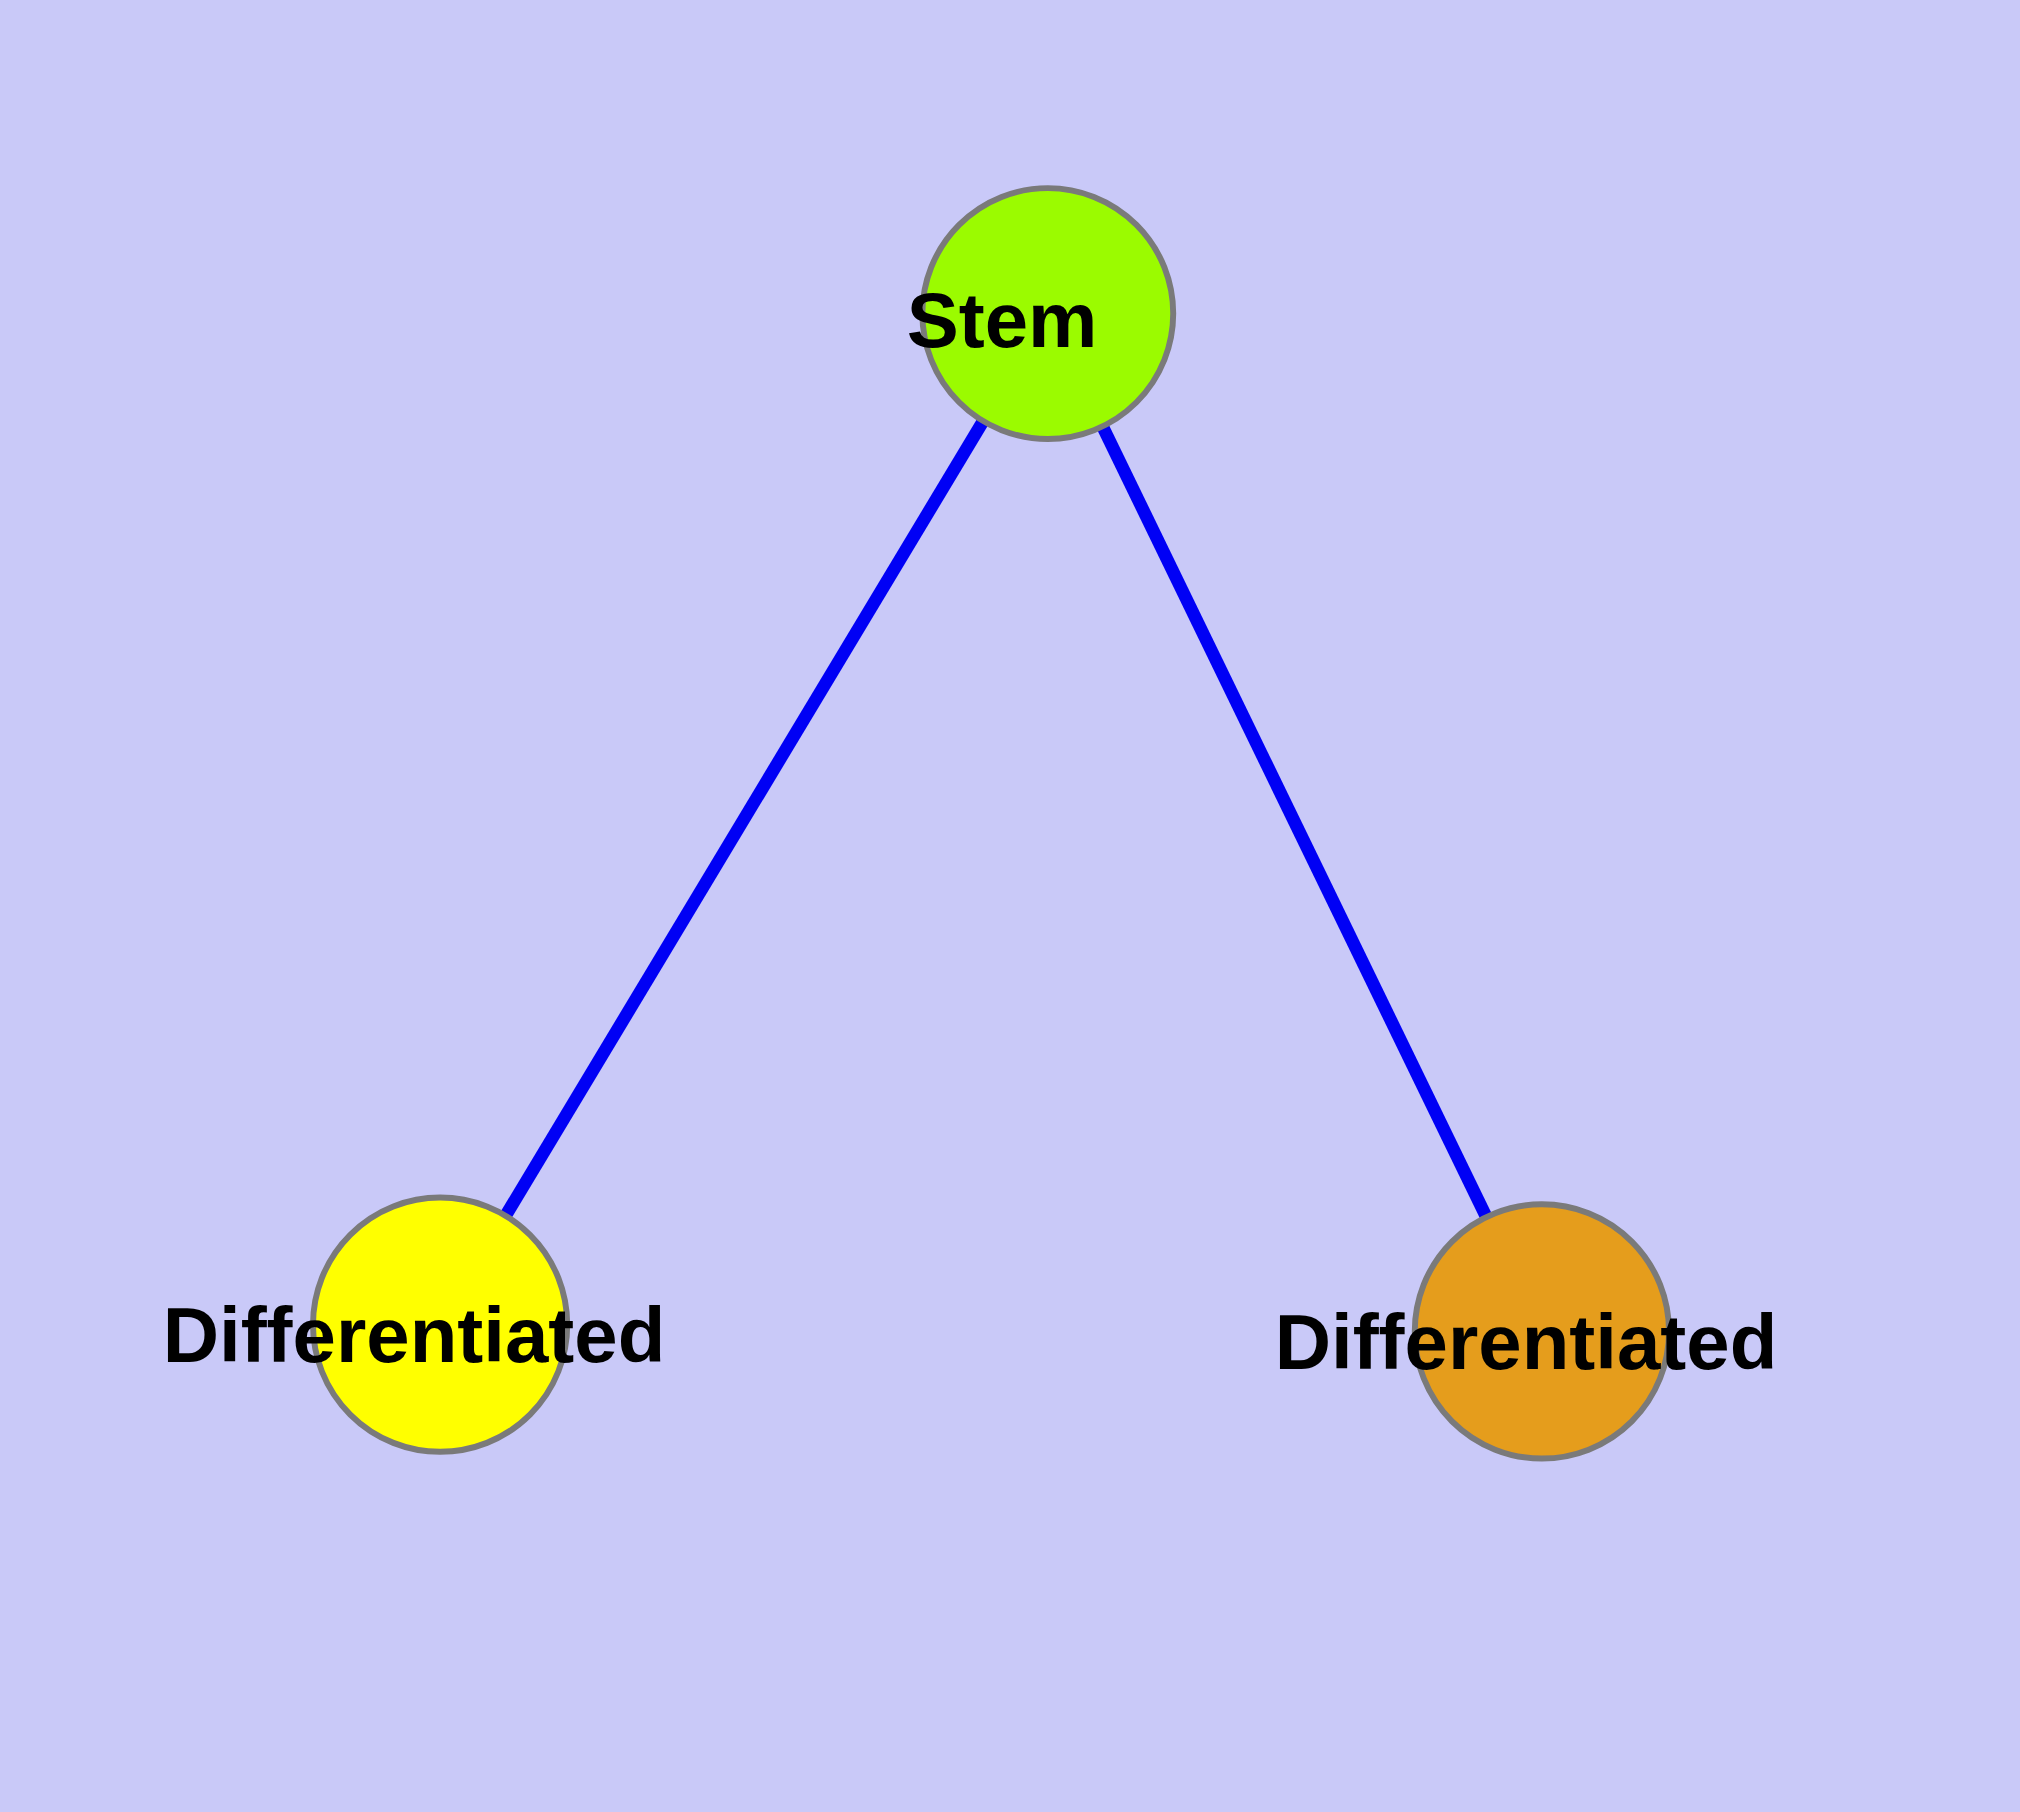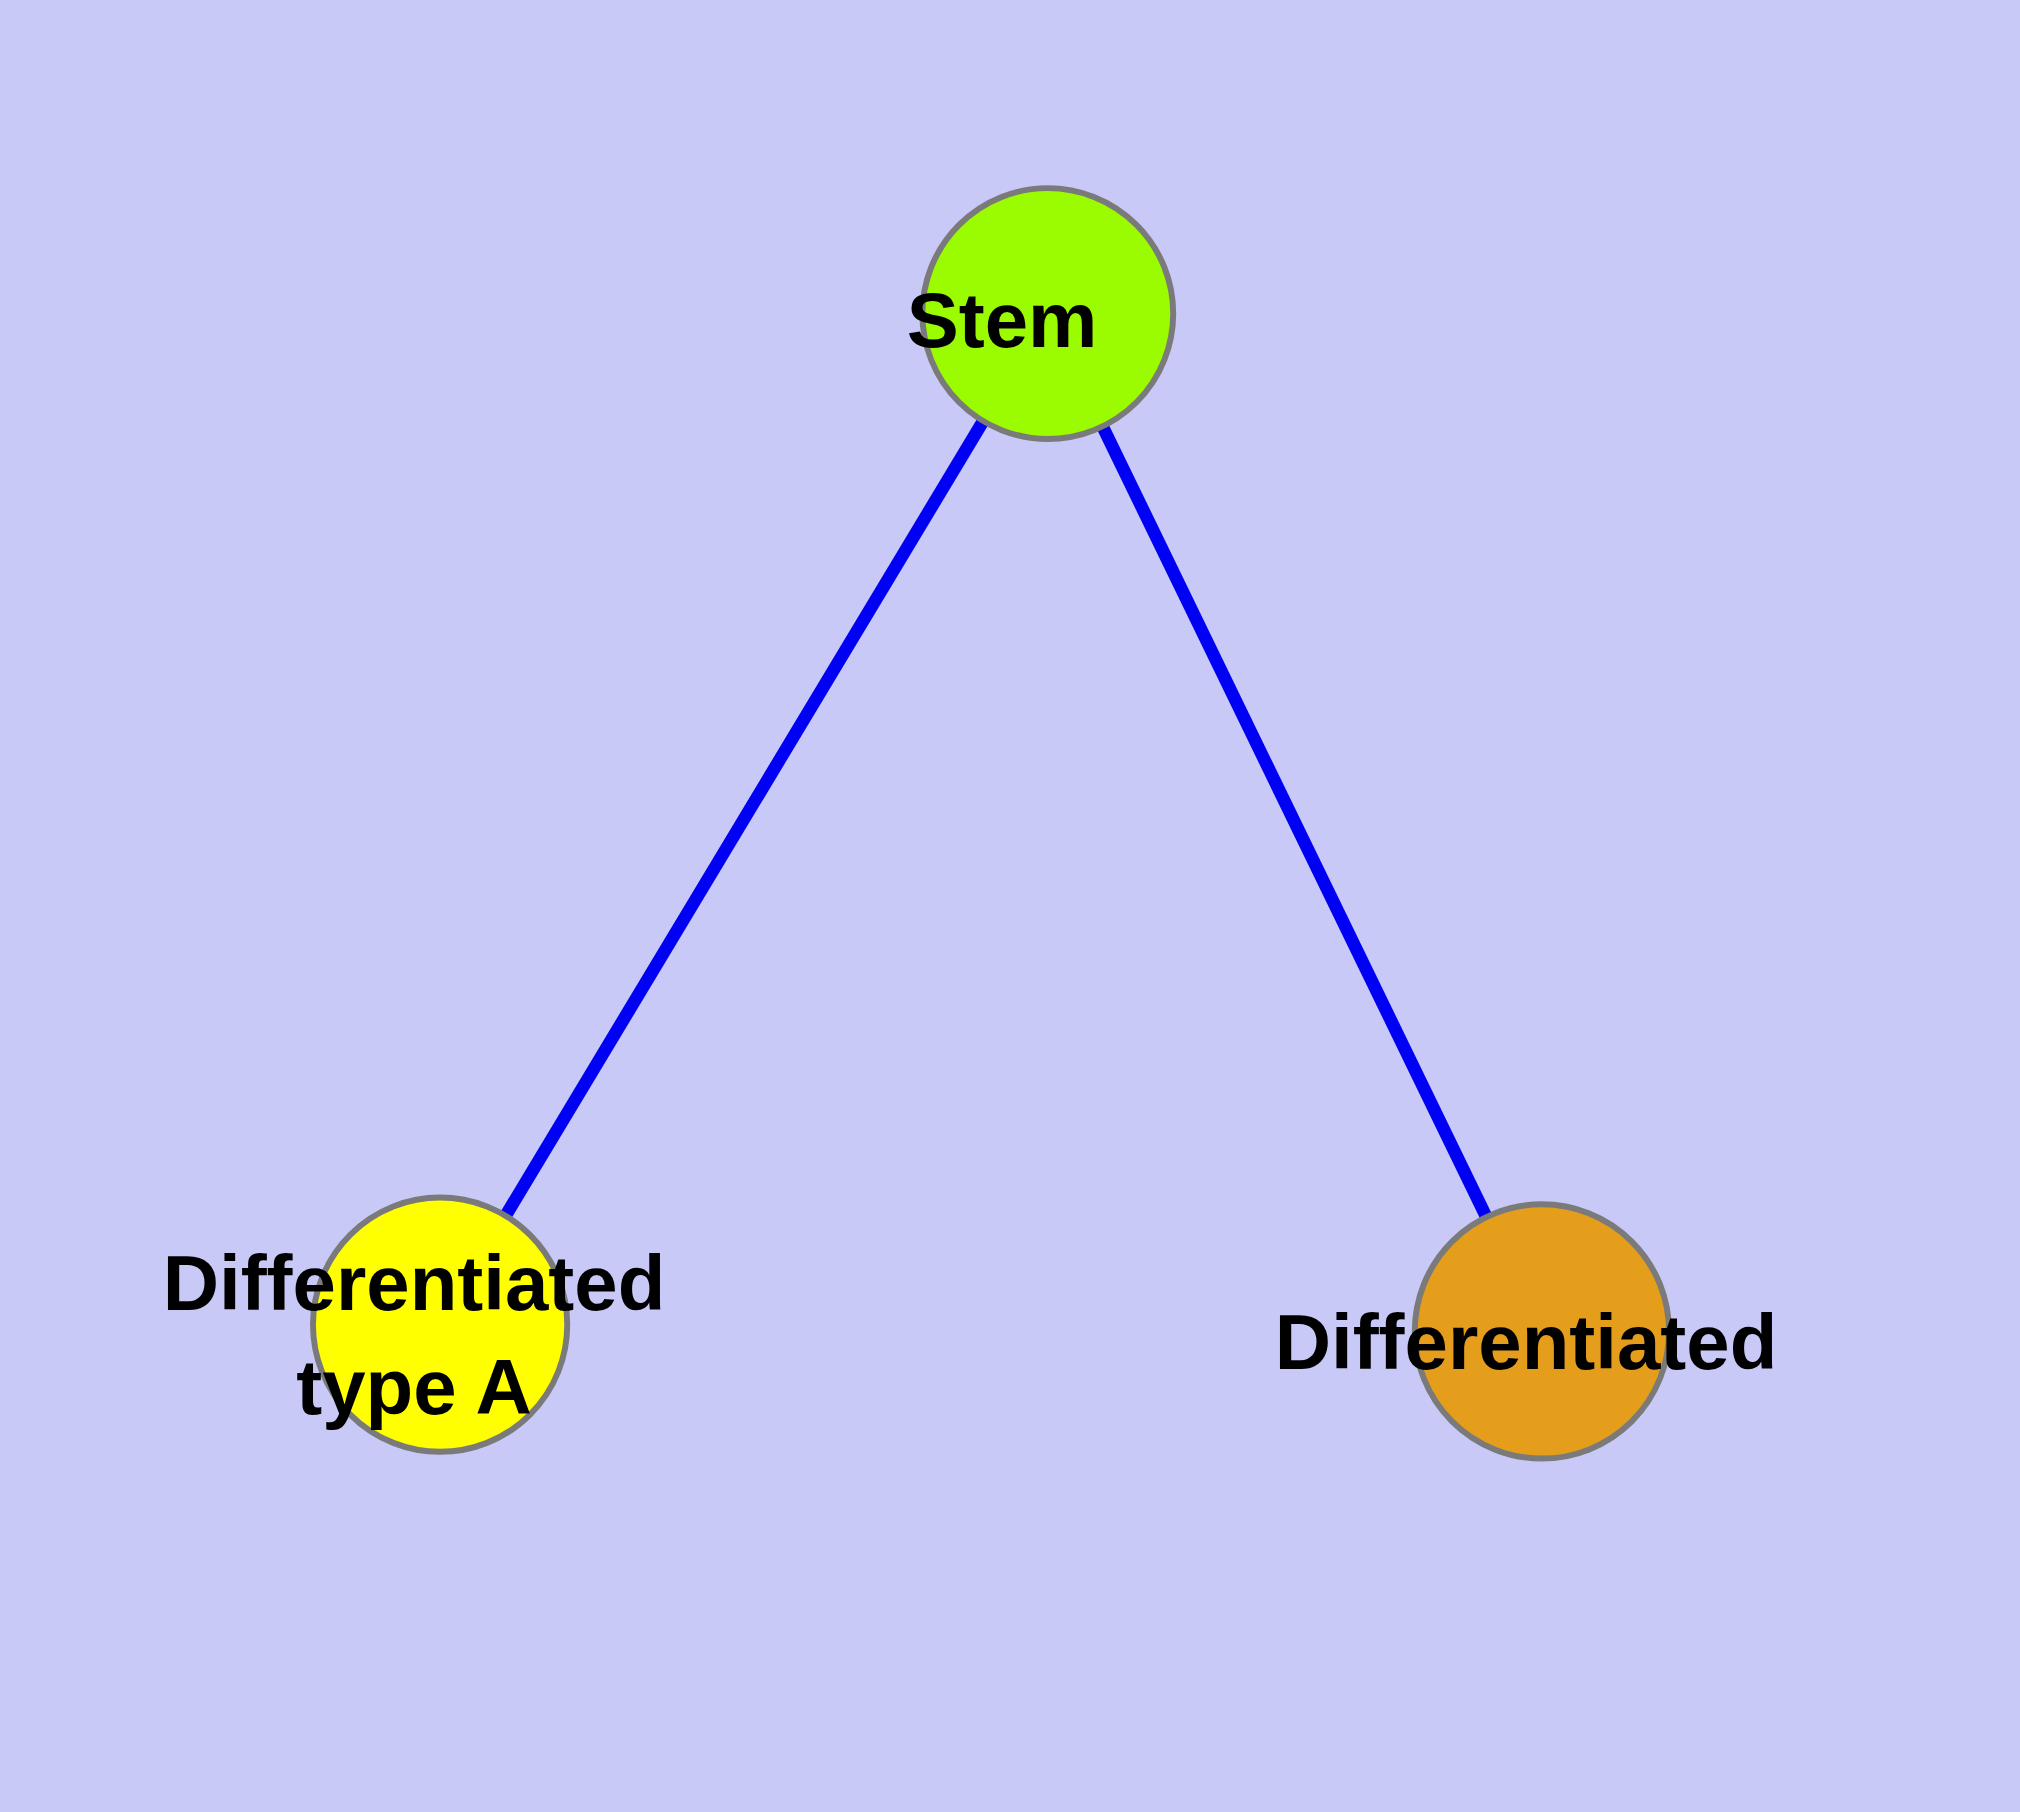--- a/index.html
+++ b/index.html
@@ -42,19 +42,18 @@
       <circle cx="1236" cy="370" r="148" fill="#9BFB00" stroke="#7A7A7A" stroke-width="7"></circle>
       <circle cx="519" cy="1563" r="150" fill="#FFFF00" stroke="#7A7A7A" stroke-width="7"></circle>
       <circle cx="1819" cy="1571" r="150" fill="#E59D1C" stroke="#7A7A7A" stroke-width="7"></circle>
     </svg>
 
 <div class="node-label" style="left: 1002px; top: 320px; color: #000000;">
       <div>Stem</div>
     </div>
     <div class="node-label" style="left: 414px; top: 1335px; color: rgb(0, 0, 0);">
       <div>Differentiated</div>
-      <div>type A</div>
     </div>
     <div class="node-label" style="left: 1526px; top: 1342px; color: rgb(0, 0, 0);">
       <div>Differentiated</div>
     </div>
   </div>
 
 
 </body></html>

